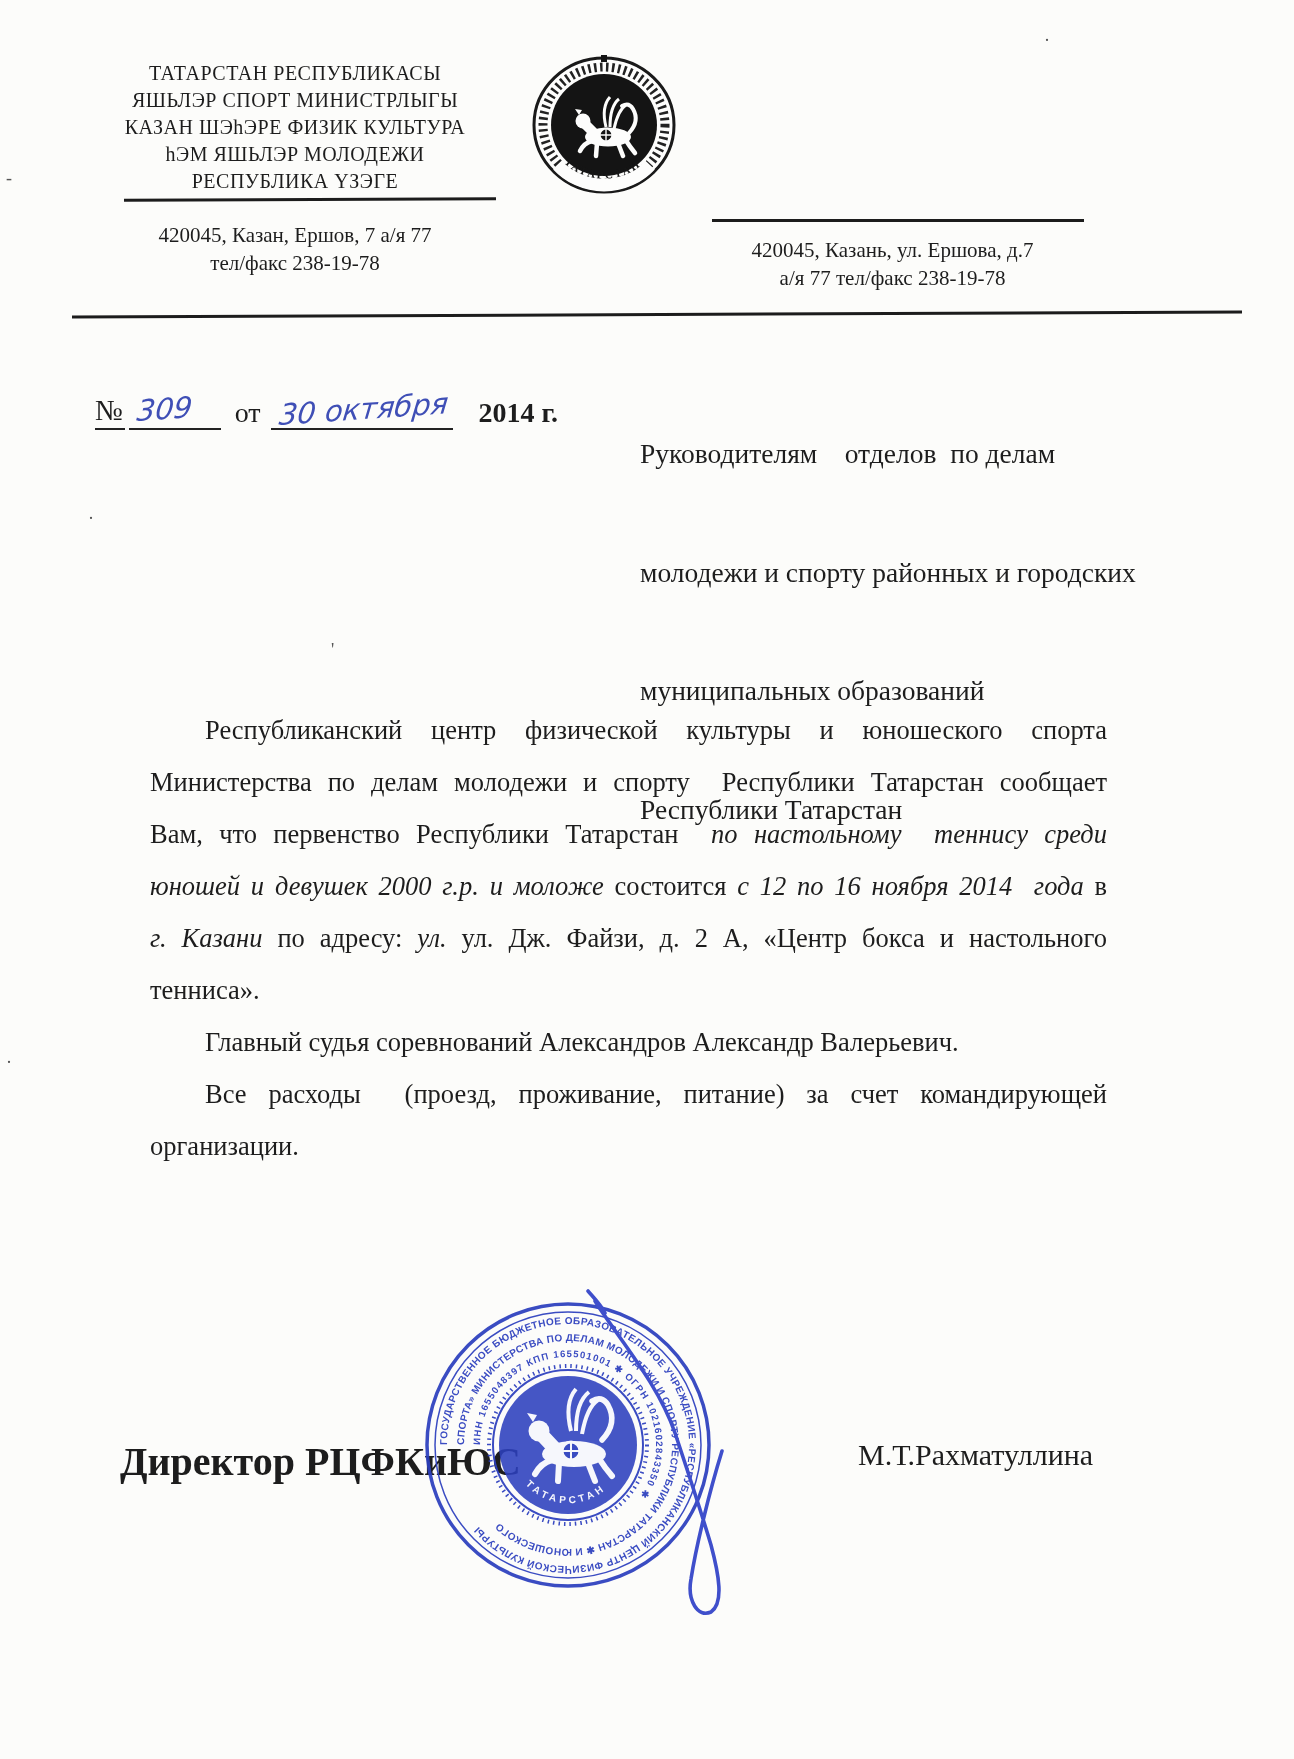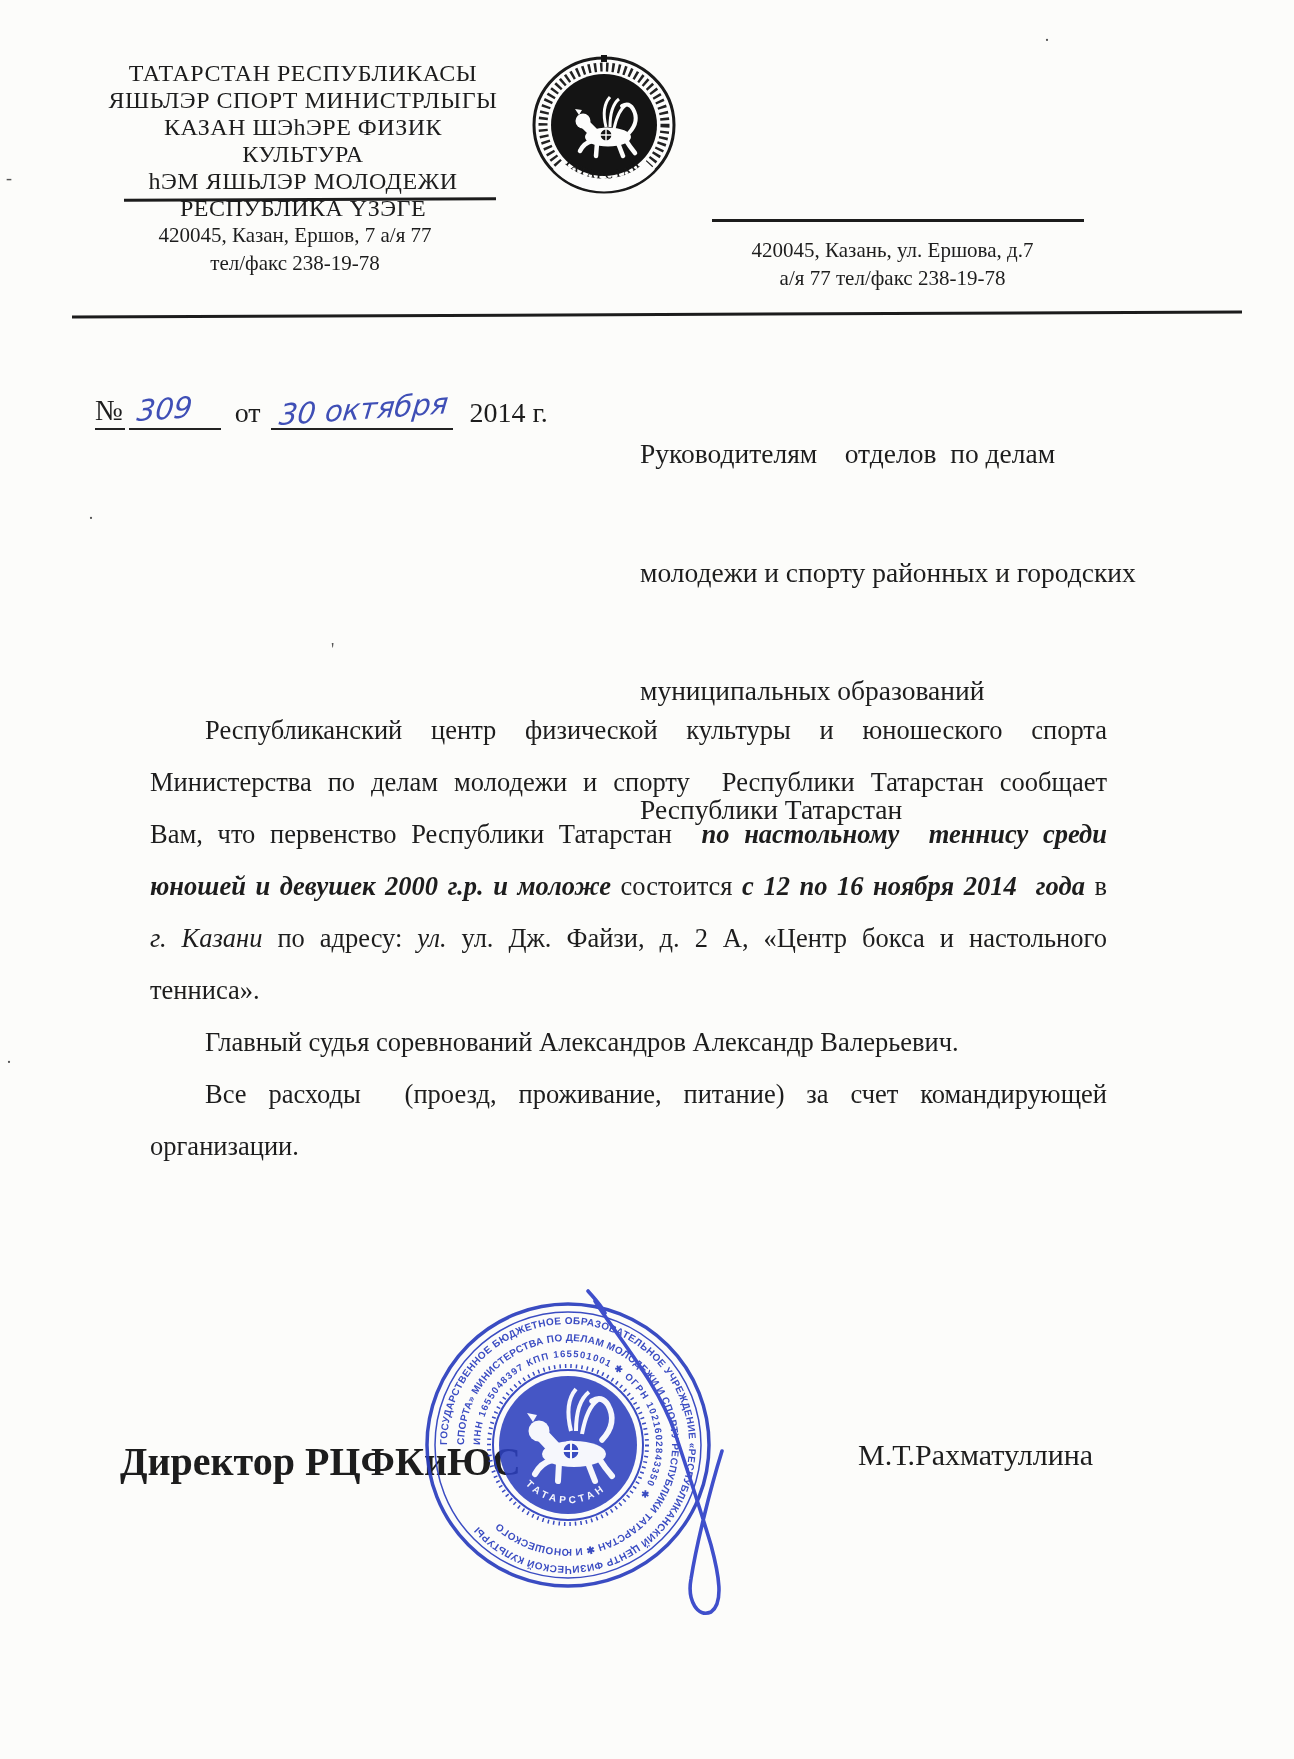--- a/index.html
+++ b/index.html
@@ -2,49 +2,49 @@
 <html><head>
 <meta charset="utf-8">
 <style>
   html,body{margin:0;padding:0;background:#e8e8e8;}
   .page{position:relative;width:1294px;height:1759px;background:#fcfcfa;margin:0 auto;
         font-family:"Liberation Serif","DejaVu Serif",serif;color:#1d1d1d;overflow:hidden;}
   .abs{position:absolute;}
   .center{text-align:center;}
   .pre{white-space:pre-wrap;}
   
-  .org-left{left:103px;top:60px;width:400px;font-size:24px;line-height:27px;letter-spacing:.5px;}
+  .org-left{left:95px;top:60px;width:400px;font-size:20px;line-height:27px;letter-spacing:.5px;}
   .org-right{left:700px;top:57px;width:385px;font-size:21px;line-height:23.5px;letter-spacing:.3px;}
   .addr-left{left:95px;top:221px;width:400px;font-size:21px;line-height:28px;}
   .addr-right{left:700px;top:236px;width:385px;font-size:21px;line-height:28px;}
   .rule{background:#1c1c1c;}
   .rule-left{left:124px;top:198px;width:372px;height:3px;transform:rotate(-.2deg);}
   .rule-right{left:712px;top:219px;width:372px;height:3px;}
   .rule-main{left:72px;top:313px;width:1170px;height:3px;transform:rotate(-.25deg);}
   
   .ref{left:95px;top:386px;height:44px;display:flex;align-items:flex-end;font-size:28px;}
   .ref .nosign{font-size:29px;border-bottom:2px solid #222;padding:0 2px 1px 0;}
   .blank{display:inline-block;border-bottom:2px solid #222;position:relative;height:40px;}
   .blank-number{width:92px;margin-left:4px;}
   .blank-date{width:182px;margin-left:10px;}
   .hand{position:absolute;left:8px;bottom:2px;color:#3f4fb6;
         font-family:"DejaVu Sans",sans-serif;font-style:italic;font-size:29px;
         transform:rotate(-4deg) skewX(-10deg);white-space:nowrap;}
   .ref .ot{margin-left:14px;padding-bottom:1px;}
-  .ref .year{margin-left:17px;padding-bottom:1px;}
+  .ref .year{margin-left:26px;padding-bottom:1px;font-weight:bold;}
   
   .addressee{left:640px;top:355px;width:575px;font-size:27.5px;line-height:39.5px;}
   
   .body{left:120px;top:704px;width:957px;font-size:26.5px;margin-left:30px;}
   .body .line{height:52px;line-height:52px;overflow:hidden;}
   .body .line.j{text-align:justify;text-align-last:justify;}
   .body .line.ind{text-indent:55px;}
   .seg-n{font-style:normal;font-weight:normal;}
   .seg-i{font-style:italic;}
-  .seg-bi{font-style:italic;font-weight:bold;}
+  .seg-bi{font-style:italic;font-weight:normal;}
   
   .sig-title{left:120px;top:1438px;font-size:40px;font-weight:bold;}
   .sig-name{left:858px;top:1438px;font-size:30px;}
   
   .speck{position:absolute;color:#555;font-size:18px;}
 </style>
 </head>
 <body>
 
 <div class="page">

